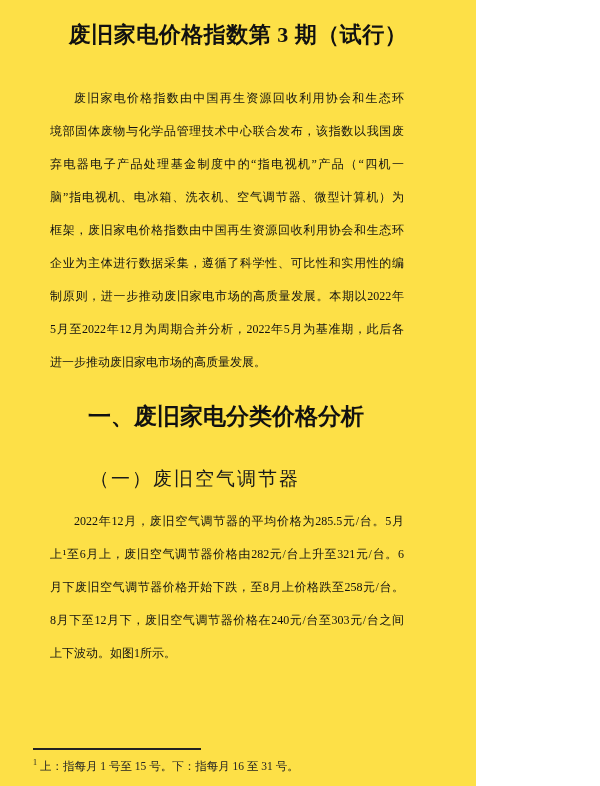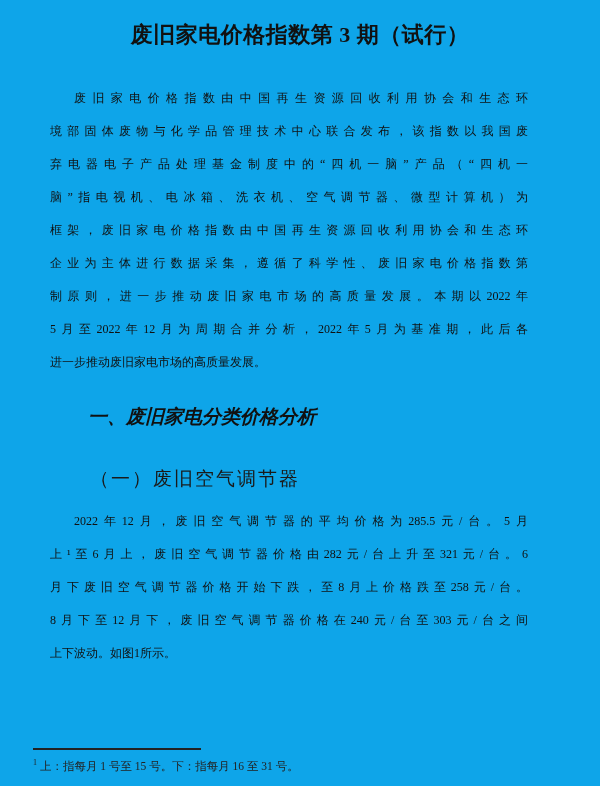--- a/index.html
+++ b/index.html
@@ -1,20 +1,20 @@
 <!DOCTYPE html>
 <html><head>
 <meta charset="utf-8">
 <style>
   html, body { margin: 0; padding: 0; background: #ffffff; }
   .page {
     position: relative;
-    width: 600px;
+    width: 476px;
     height: 786px;
-    background: #0ea5e9;
+    background: #fde047;
     color: #111111;
     font-family: "Liberation Serif", "DejaVu Serif", serif;
     overflow: hidden;
   }
   .title {
     margin: 20px 50px 0 50px;
     font-size: 22px;
     line-height: 30px;
     font-weight: bold;
     text-align: center;
@@ -33,25 +33,24 @@
     overflow: hidden;
   }
   .para .line:first-child { text-indent: 2em; }
   .para .line:last-child  { text-align-last: left; }
   .para-intro    { margin-top: 32px; }
   .para-analysis { margin-top: 10px; }
   .h-section {
     margin: 21px 72px 0 50px;
     padding-left: 38px;
     font-family: "Liberation Sans", "DejaVu Sans", sans-serif;
-    font-size: 19px;
+    font-size: 23px;
     font-weight: bold;
     line-height: 33px;
     color: #111111;
-    font-style: italic;
   }
   .h-subsection {
     margin: 29px 72px 0 50px;
     padding-left: 40px;
     font-size: 19px;
     font-weight: normal;
     line-height: 33px;
     letter-spacing: 2px;
     color: #1a1a1a;
   }
@@ -77,24 +76,24 @@
 </head>
 <body>
 
 <div class="page">
 
   <h1 class="title">废旧家电价格指数第 3 期（试行）</h1>
 
   <div class="para para-intro">
       <div class="line">废旧家电价格指数由中国再生资源回收利用协会和生态环</div>
       <div class="line">境部固体废物与化学品管理技术中心联合发布，该指数以我国废</div>
-      <div class="line">弃电器电子产品处理基金制度中的“四机一脑”产品（“四机一</div>
+      <div class="line">弃电器电子产品处理基金制度中的“指电视机”产品（“四机一</div>
       <div class="line">脑”指电视机、电冰箱、洗衣机、空气调节器、微型计算机）为</div>
       <div class="line">框架，废旧家电价格指数由中国再生资源回收利用协会和生态环</div>
-      <div class="line">企业为主体进行数据采集，遵循了科学性、废旧家电价格指数第</div>
+      <div class="line">企业为主体进行数据采集，遵循了科学性、可比性和实用性的编</div>
       <div class="line">制原则，进一步推动废旧家电市场的高质量发展。本期以2022年</div>
       <div class="line">5月至2022年12月为周期合并分析，2022年5月为基准期，此后各</div>
       <div class="line">进一步推动废旧家电市场的高质量发展。</div>
     </div>
 
   <h2 class="h-section">一、废旧家电分类价格分析</h2>
 
   <h3 class="h-subsection">（一）废旧空气调节器</h3>
 
   <div class="para para-analysis">

